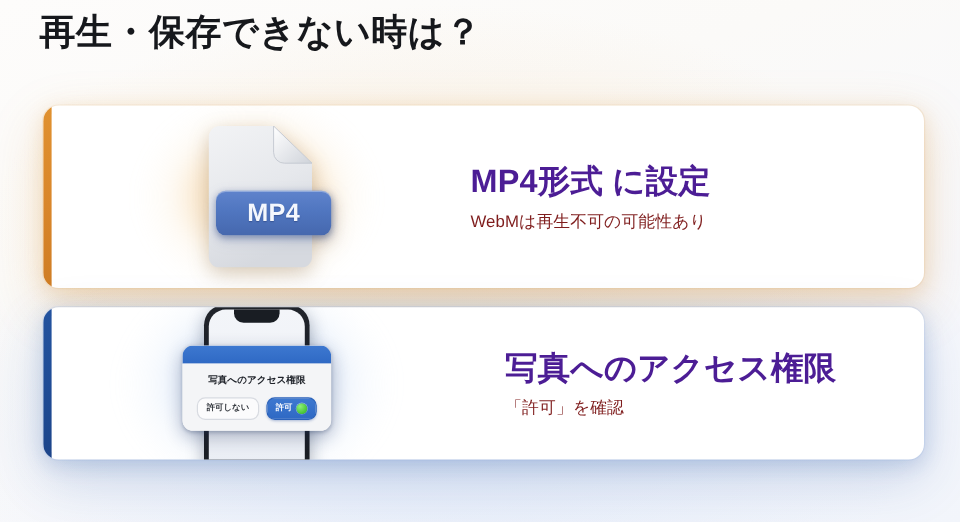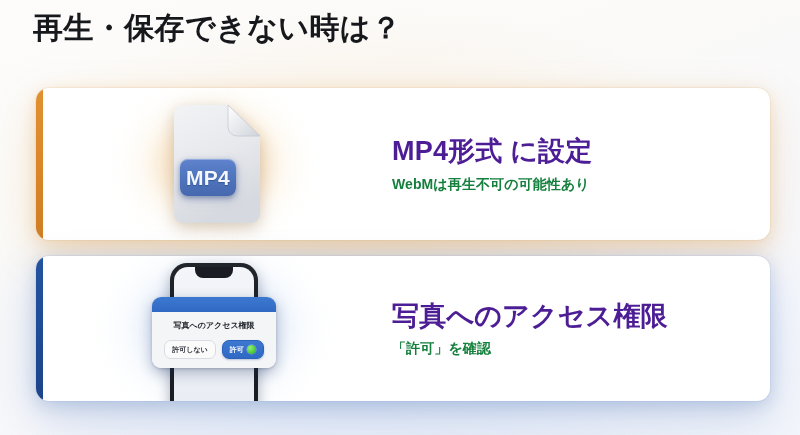--- a/index.html
+++ b/index.html
@@ -67,25 +67,26 @@
     height: 152px;
     box-shadow:
       0 0 0 1px rgba(226,184,124,0.18),
       0 4px 16px rgba(214,140,44,0.20),
       0 16px 44px rgba(214,140,44,0.22);
   }
   #card-mp4 .card-accent { background: linear-gradient(180deg, #e0912f 0%, #d9862a 55%, #cf7d24 100%); }
 
   #card-perm {
     top: 256px;
-    height: 145px;
+    height: 127px;
     box-shadow:
       0 0 0 1px rgba(150,180,226,0.18),
       0 4px 16px rgba(40,86,166,0.18),
       0 16px 44px rgba(40,86,166,0.20);
+    gap: 29px;
   }
   #card-perm .card-accent { background: linear-gradient(180deg, #23539f 0%, #1f4b95 55%, #1c4489 100%); }
 
   
   .card-art {
     position: relative;
     width: 356px;
     height: 100%;
     flex: 0 0 356px;
     display: flex;
@@ -119,21 +120,21 @@
     width: 92px;
     height: 118px;
     z-index: 2;
     filter: drop-shadow(0 5px 8px rgba(110,80,35,0.28));
   }
   #mp4-badge {
     position: absolute;
     z-index: 3;
     left: 12px;
     top: 54px;
-    width: 56px;
+    width: 96px;
     height: 37px;
     border-radius: 8px;
     background: linear-gradient(180deg, #5f83cc 0%, #5076c0 45%, #4668ae 100%);
     box-shadow: 0 2px 5px rgba(35,60,120,0.38), inset 0 1px 0 rgba(255,255,255,0.32);
     display: flex;
     align-items: center;
     justify-content: center;
     filter: drop-shadow(0 3px 5px rgba(60,85,150,0.25));
   }
   #mp4-badge-label {
@@ -260,22 +261,22 @@
     font-size: 27px;
     font-weight: 700;
     color: #4c1d95;
     line-height: 1.2;
     letter-spacing: 0.2px;
     white-space: nowrap;
   }
   .card-subtitle {
     margin-top: 7px;
     font-size: 14px;
-    font-weight: 700;
-    color: #15803d;
+    font-weight: 400;
+    color: #7f1d1d;
     line-height: 1.3;
     letter-spacing: 0.1px;
     white-space: nowrap;
   }
 </style>
 </head>
 <body>
 
 <div id="page">
 

